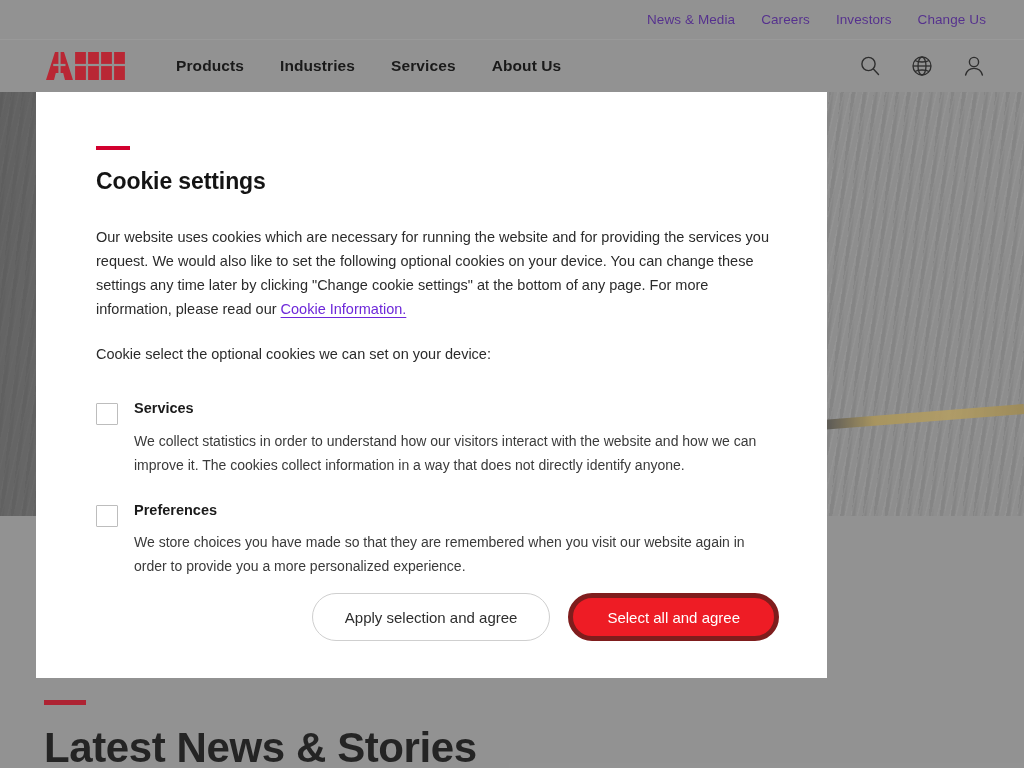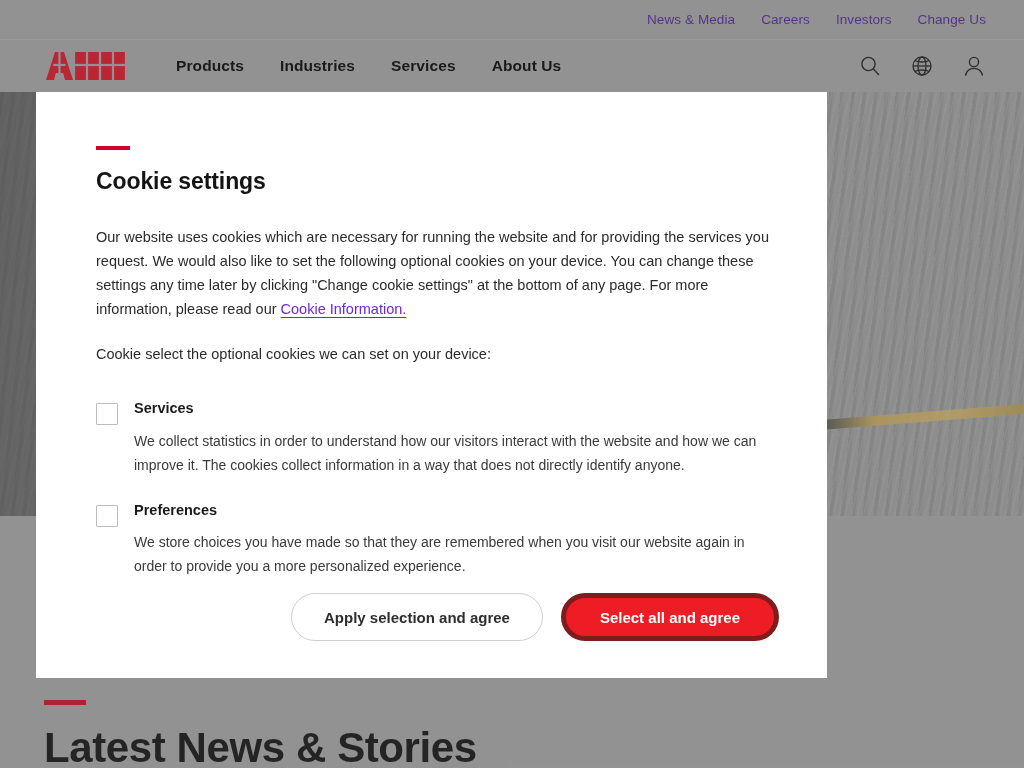--- a/index.html
+++ b/index.html
@@ -254,21 +254,21 @@
     position: absolute;
     right: 48px;
     bottom: 37px;
     display: flex;
     align-items: center;
     gap: 18px;
   }
   .btn {
     border-radius: 999px;
     font-size: 15px;
-    font-weight: bold;
+    font-weight: normal;
     height: 48px;
     padding: 0 32px;
     cursor: pointer;
     white-space: nowrap;
     display: flex;
     align-items: center;
     justify-content: center;
     font-family: "Liberation Sans", sans-serif;
     margin-top: 34px;
   }

